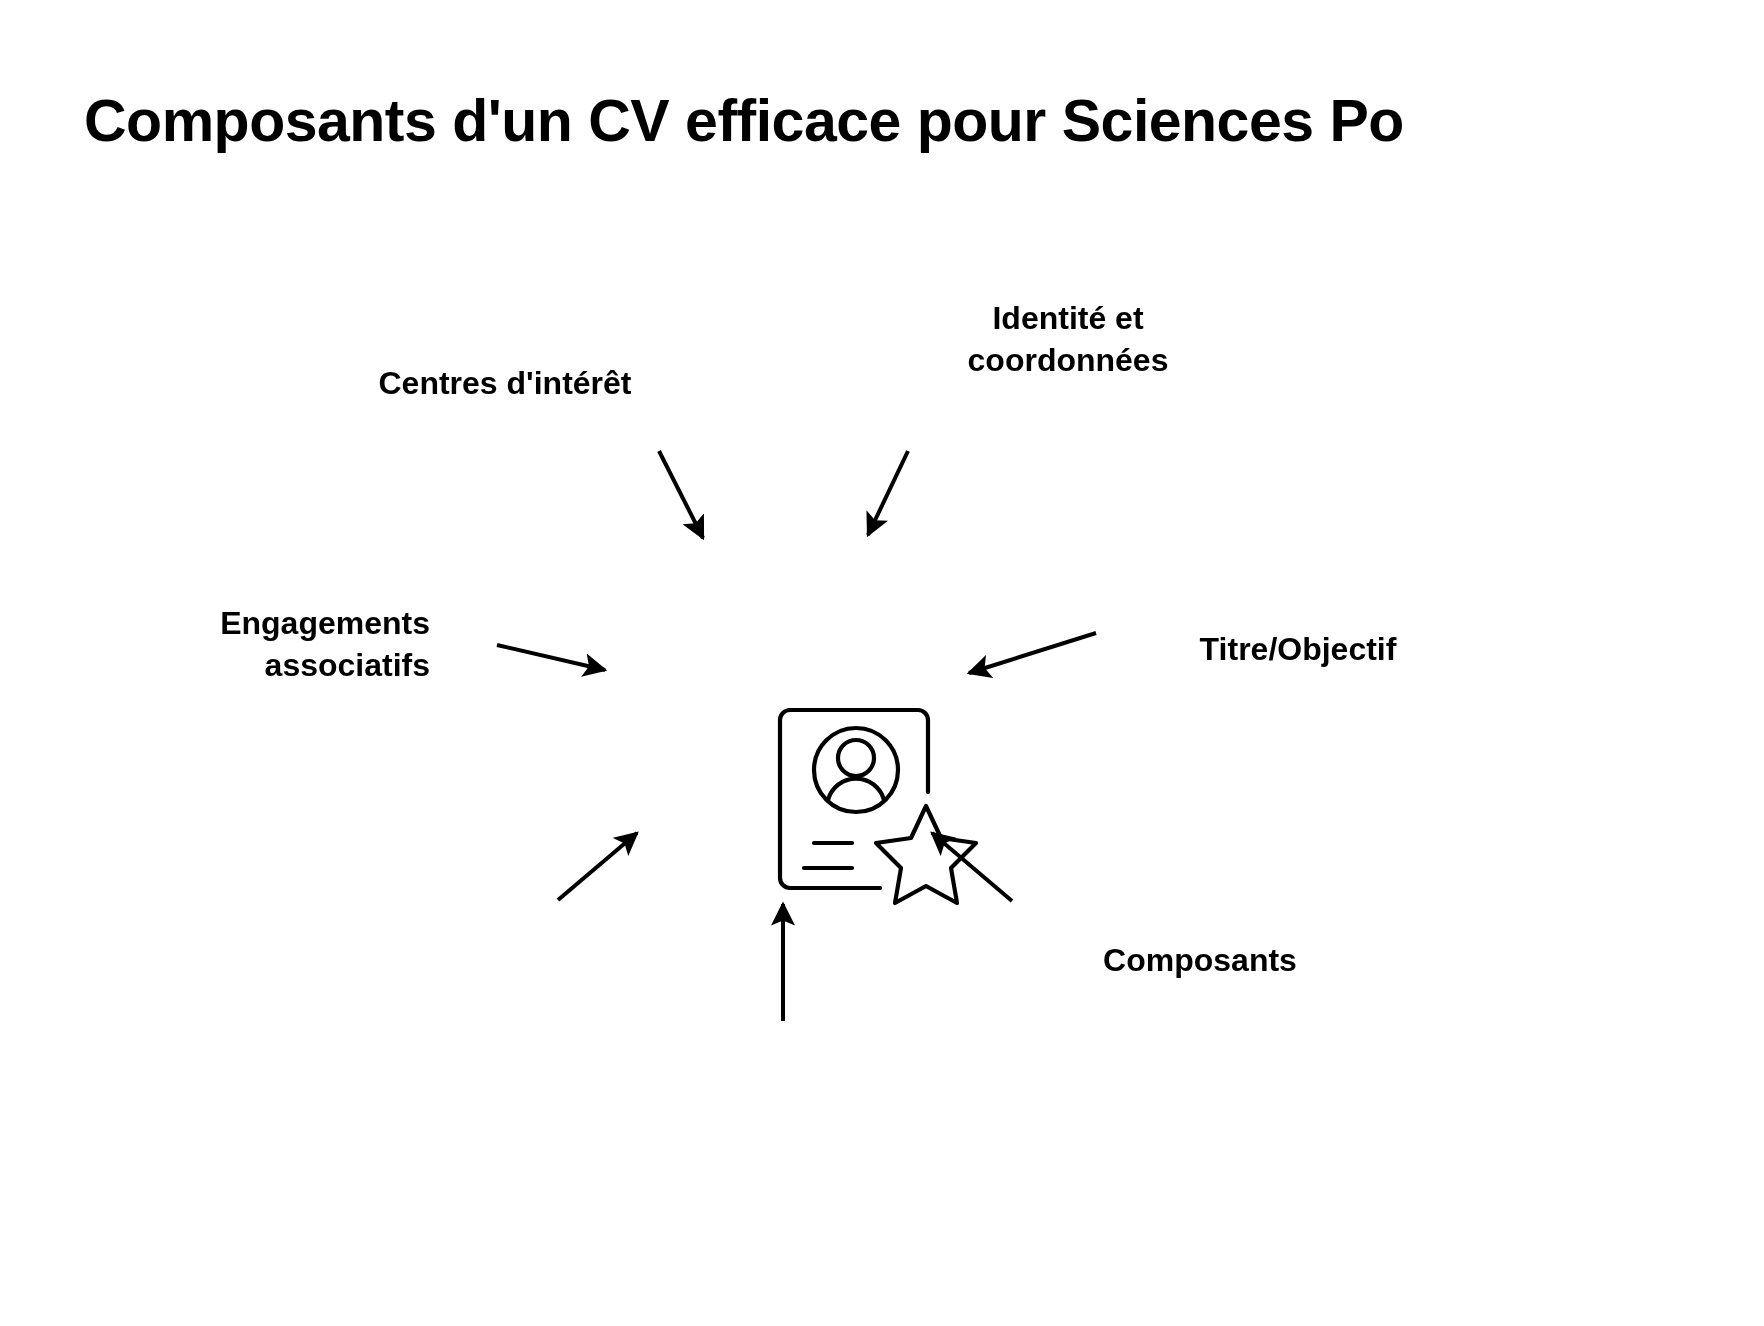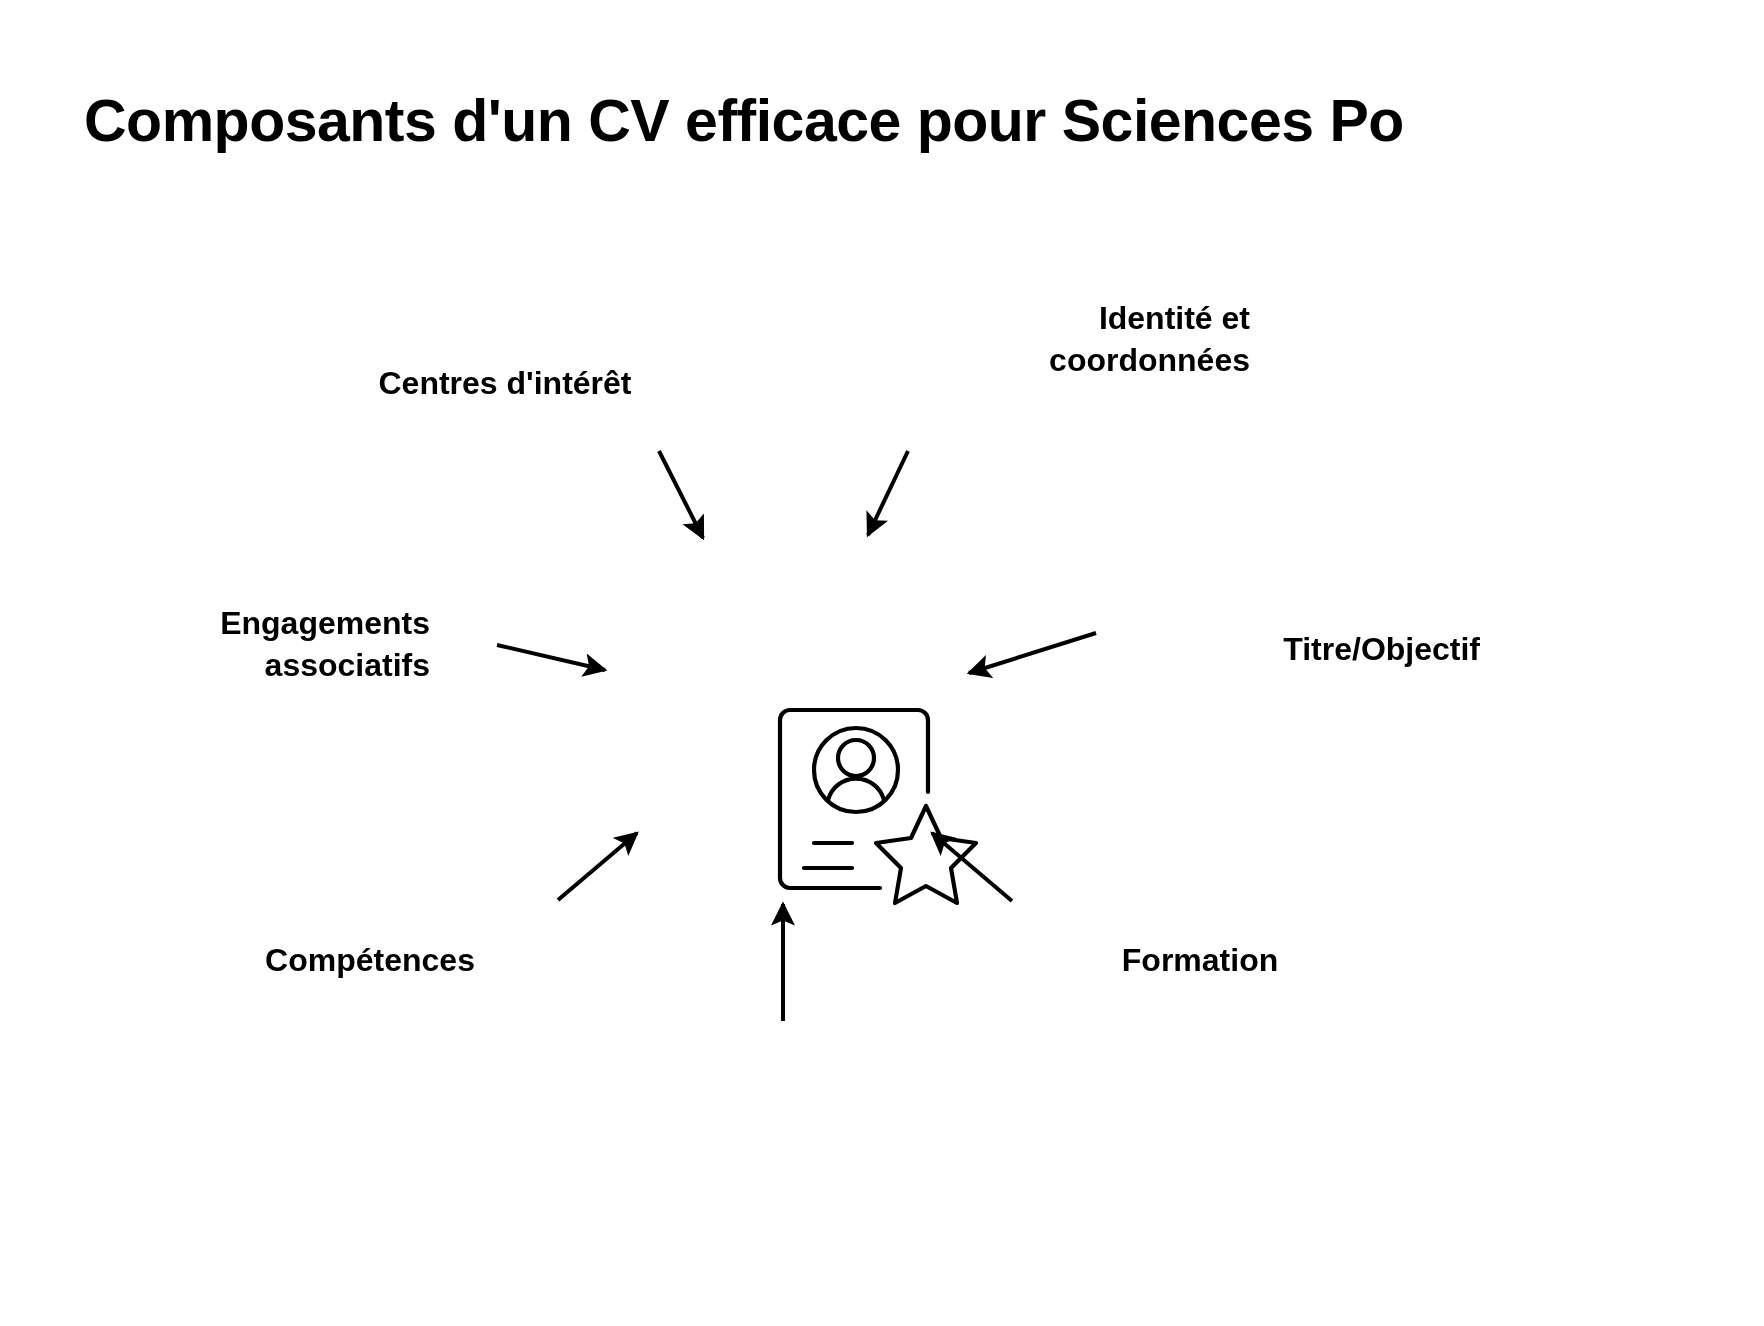--- a/index.html
+++ b/index.html
@@ -32,21 +32,21 @@
     white-space: nowrap;
   }
   .node-label {
     position: absolute;
     font-size: 32px;
     font-weight: 700;
     line-height: 1.32;
     color: #000000;
     white-space: pre-line;
   }
-  .align-left   { text-align: right; margin-left: 32px; }
+  .align-left   { text-align: center; }
   .align-right  { text-align: right; }
   .align-center { text-align: center; margin-top: 24px; }
 
   #arrow-layer {
     position: absolute;
     left: 0;
     top: 0;
     width: 1764px;
     height: 1326px;
     pointer-events: none;
@@ -99,15 +99,14 @@
       <path d="M 156 118 L 171 150 L 206 155 L 181 180 L 187 215 L 156 198 L 125 215 L 131 180 L 106 155 L 141 150 Z"></path>
     </g>
   </svg>
 
 <div class="node-label align-center" style="left: 350px; top: 338px; width: 310px;">Centres d'intérêt</div>
     <div class="node-label align-left" style="left: 918px; top: 297px; width: 300px;">Identité et
 coordonnées</div>
     <div class="node-label align-left" style="left: 1148px; top: 628px; width: 300px;">Titre/Objectif</div>
     <div class="node-label align-right" style="left: 124px; top: 602px; width: 306px;">Engagements
 associatifs</div>
-    <div class="node-label align-center" style="left: 240px; top: 915px; width: 260px;">Compétences</div>
-    <div class="node-label align-center" style="left: 1070px; top: 915px; width: 260px;">Formation</div>
+    <div class="node-label align-center" style="left: 1070px; top: 915px; width: 260px;">Composants</div>
   </div>
 
 </body></html>

